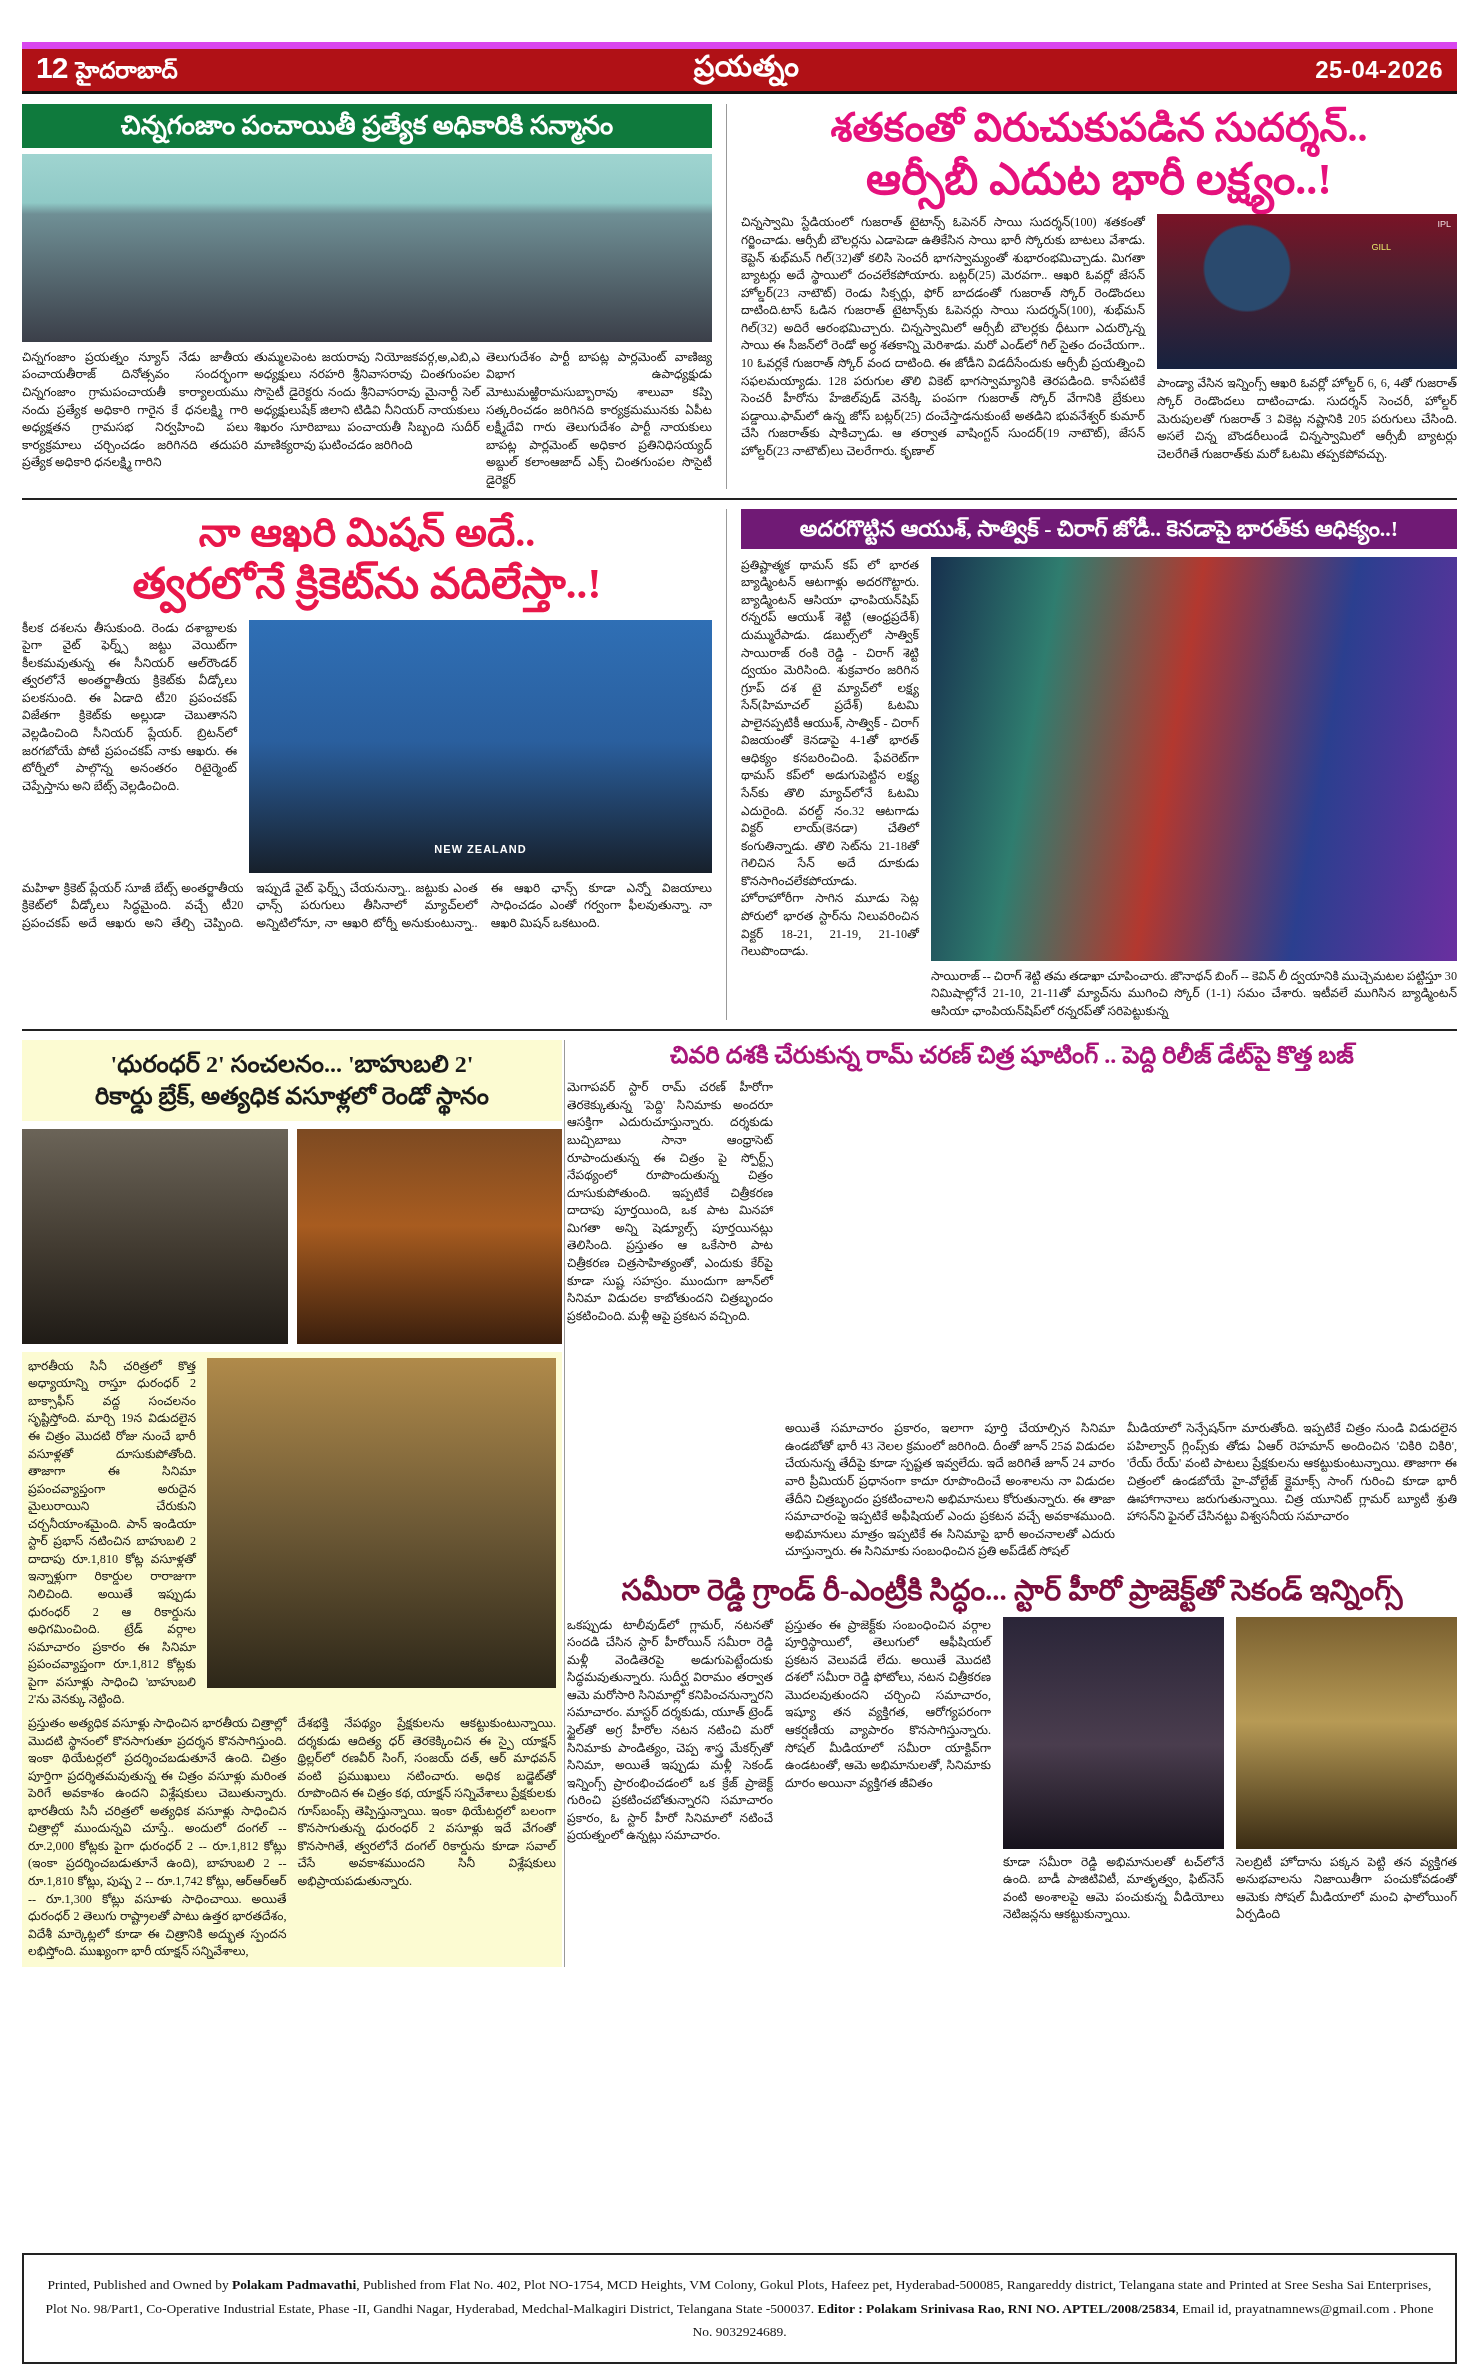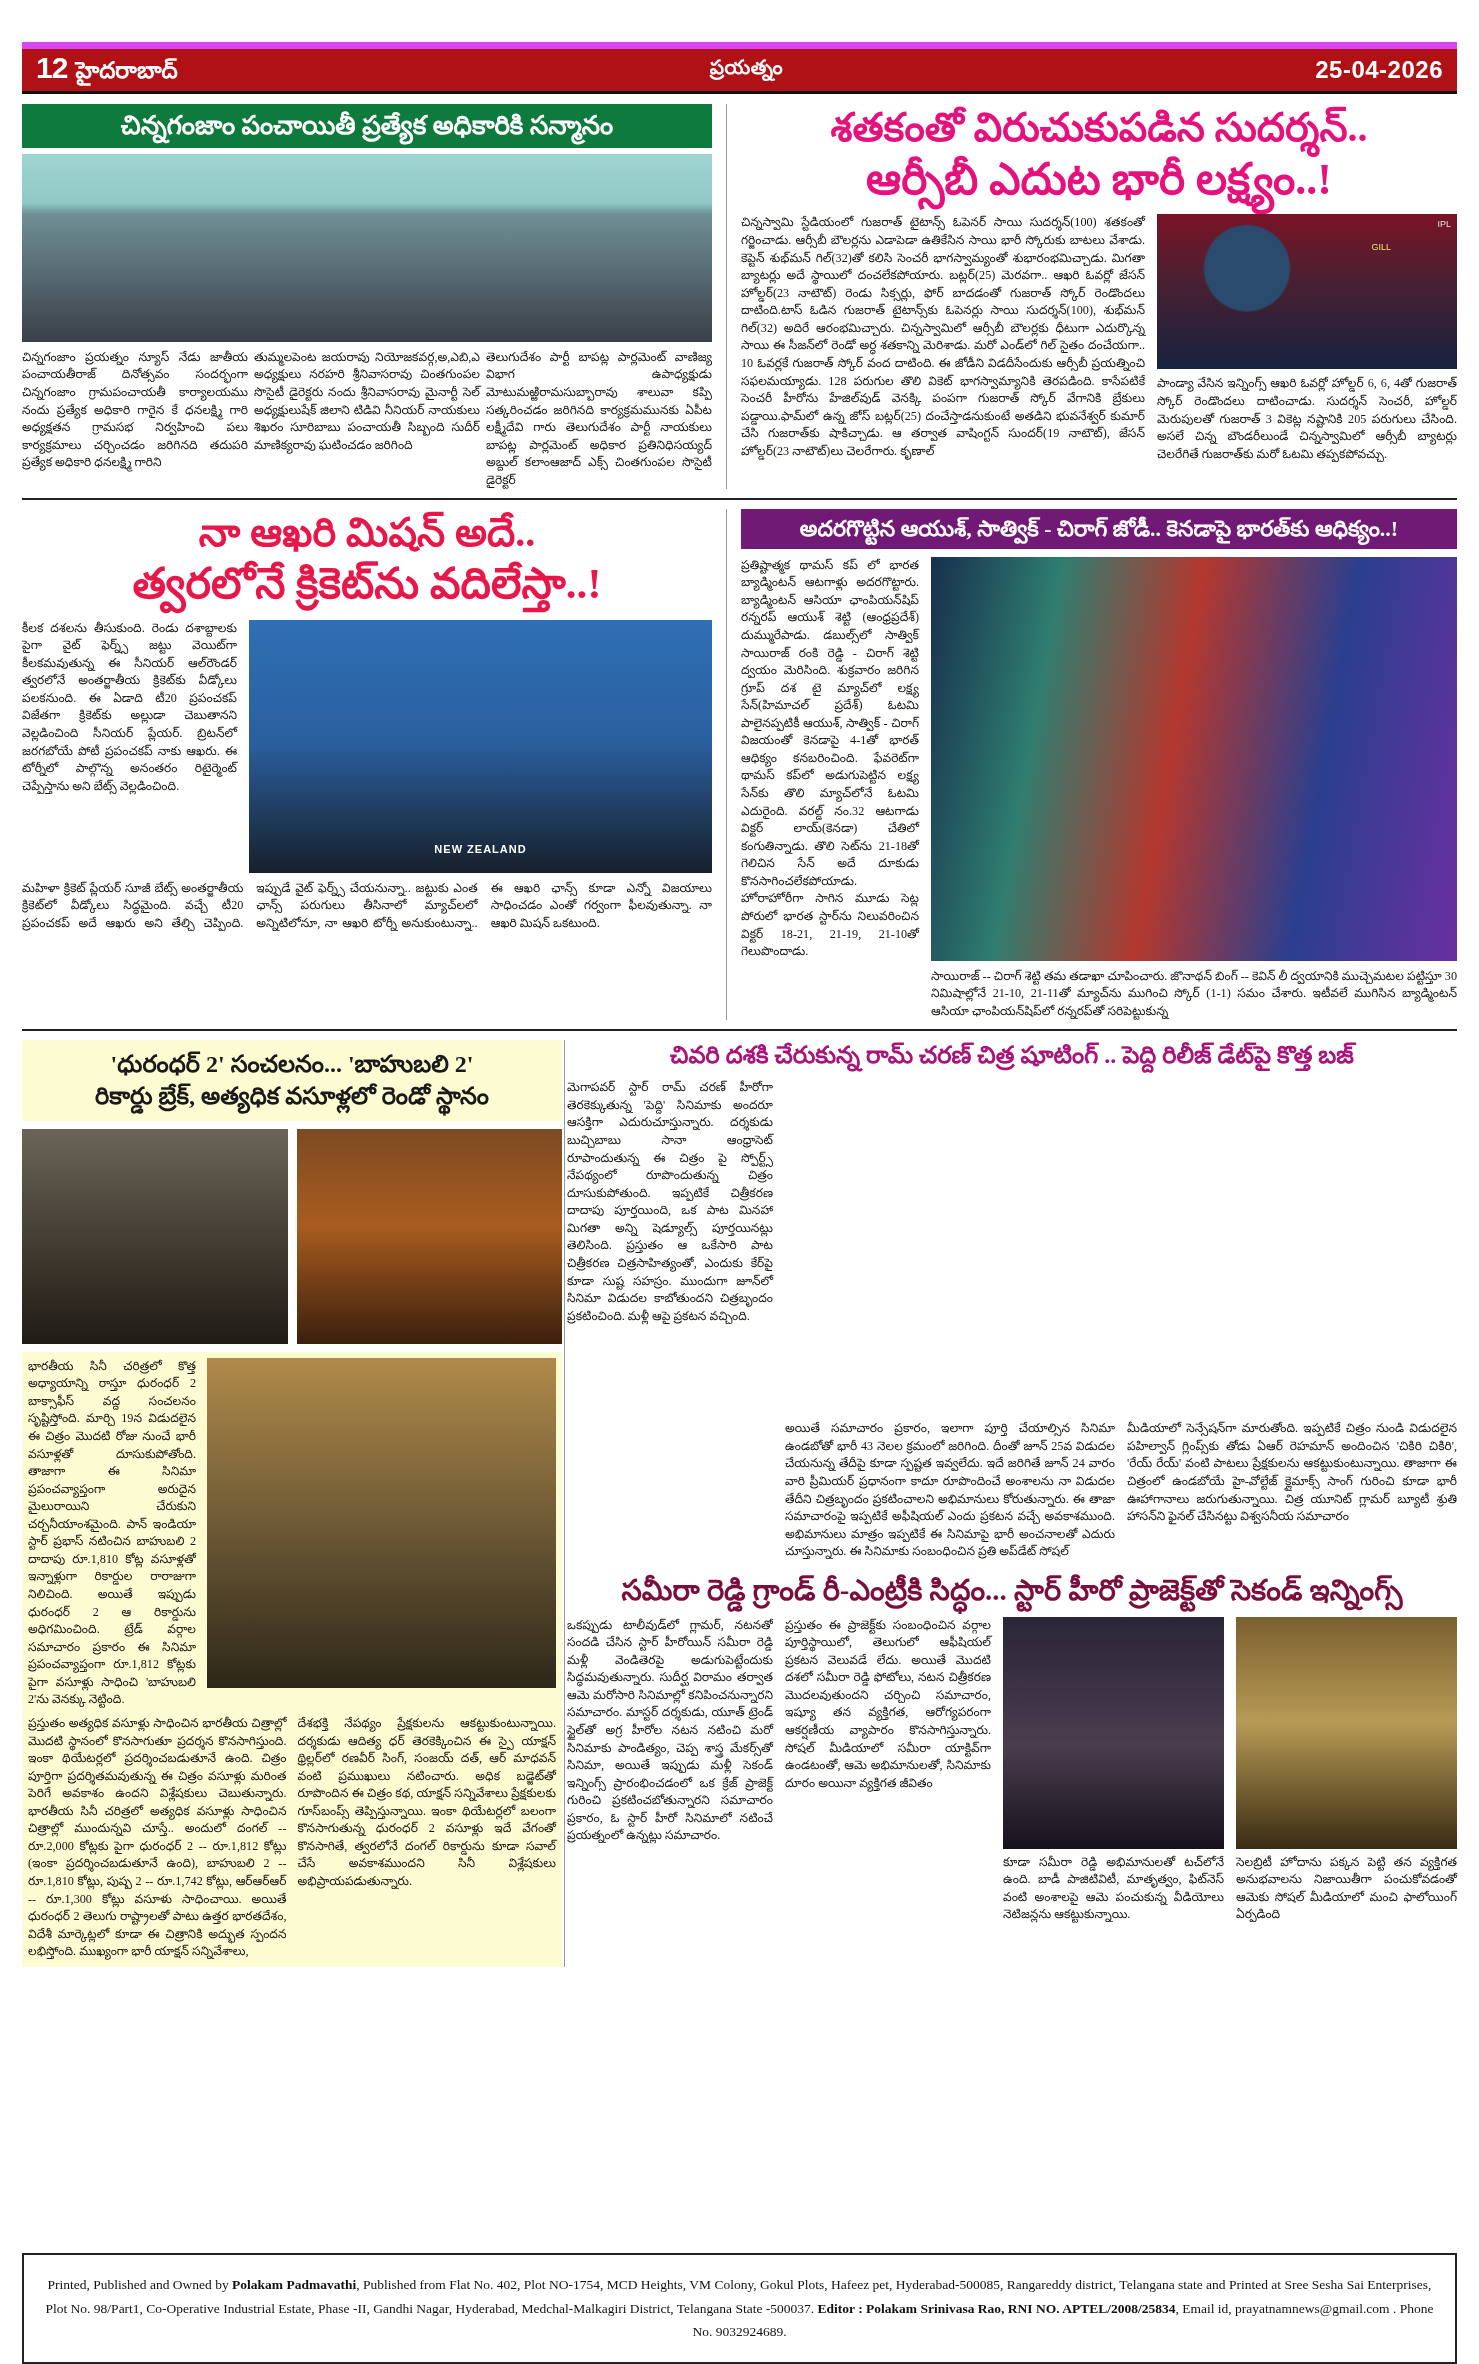--- a/index.html
+++ b/index.html
@@ -21,21 +21,21 @@
     background:#b01116;
     border-top:7px solid #d946ef;
     border-bottom:3px solid #111;
     display:flex; align-items:center; justify-content:space-between;
     padding:0 14px;
     color:#fff;
   }
   .mh-left { display:flex; align-items:baseline; gap:8px; }
   .mh-page-no { font-size:30px; font-weight:bold; font-family:"Liberation Sans",sans-serif; letter-spacing:-1px;}
   .mh-city { font-size:23px; font-weight:bold; }
-  .mh-title { font-size:20px; font-weight:bold; letter-spacing:0.5px; }
+  .mh-title { font-size:29px; font-weight:bold; letter-spacing:0.5px; }
   .mh-date { font-size:24px; font-weight:bold; font-family:"Liberation Sans",sans-serif; letter-spacing:0.5px;}
 
   
   .band {
     color:#fff; font-weight:bold; text-align:center;
     padding:7px 4px; line-height:1.15;
   }
   .band.green { background:#0f7a3d; font-size:26px; }
   .band.red  { background:#701a75; font-size:22px; }
   .hl-pink {

